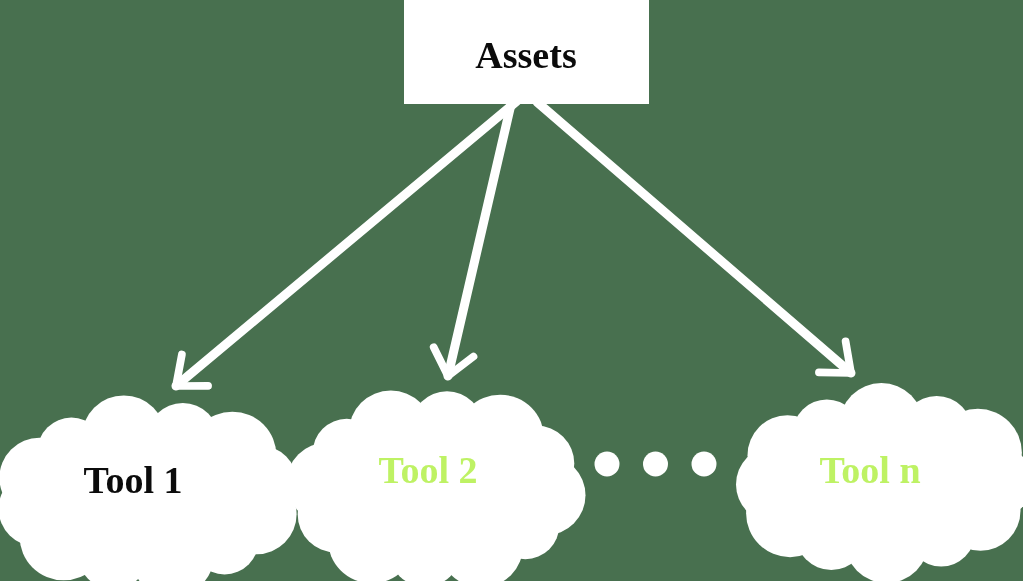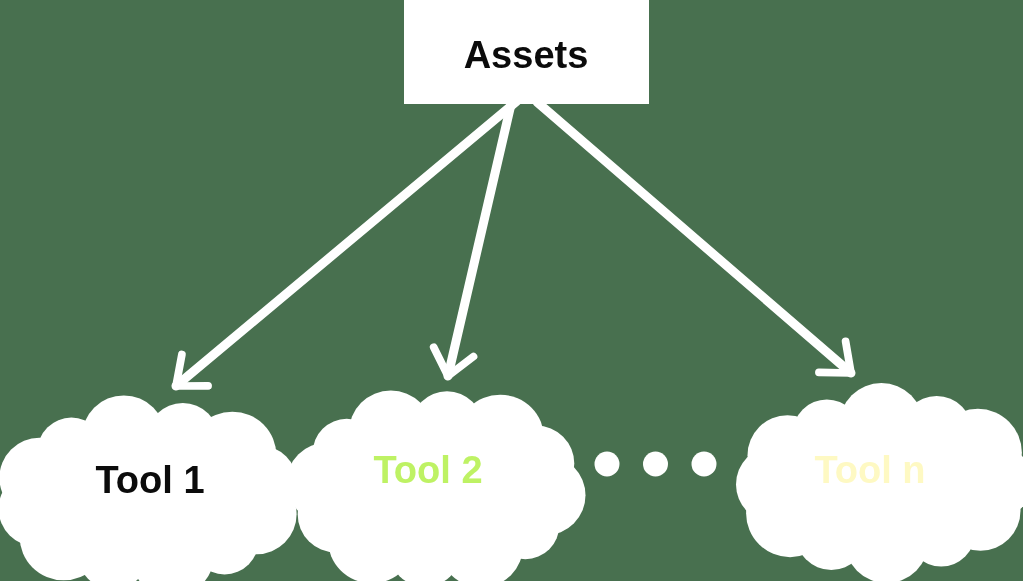--- a/index.html
+++ b/index.html
@@ -26,21 +26,21 @@
     font-weight: 700;
     font-size: 38px;
     letter-spacing: 0px;
     white-space: nowrap;
     user-select: none;
   }
 </style>
 </head>
 <body>
 
-<div class="stage" style="background: rgb(72, 112, 79);">
+<div class="stage" style="background: rgb(72, 112, 79); font-family: Liberation Serif, serif;">
 
   <svg width="1023" height="581" viewBox="0 0 1023 581">
     <defs>
       <marker id="openArrow" viewBox="0 0 8 8" refX="5" refY="4" markerWidth="5.5" markerHeight="5.5" orient="auto" markerUnits="strokeWidth">
         <polyline points="1,0.7 5,4 1,7.3" fill="none" stroke="#FFFFFF" stroke-width="1.25" stroke-linecap="round" stroke-linejoin="round"></polyline>
       </marker>
     </defs>
 
     <g stroke="#FFFFFF" stroke-width="9" stroke-linecap="round" fill="none">
       <line x1="517" y1="101" x2="176" y2="386" marker-end="url(#openArrow)"></line>
@@ -98,19 +98,19 @@
 
     <g id="ellipsis-dots" fill="#FFFFFF">
         <circle cx="607" cy="464" r="12.5"></circle>
         <circle cx="655.5" cy="464" r="12.5"></circle>
         <circle cx="704" cy="464" r="12.5"></circle>
       </g>
   </svg>
 
   <div class="node-label" style="left: 526px; top: 55px; color: rgb(11, 11, 11);">Assets</div>
 
-  <div class="node-label" style="left: 133px; top: 480px; color: rgb(11, 11, 11); margin-left: 17px;">Tool 1</div>
+  <div class="node-label" style="left: 133px; top: 480px; color: rgb(11, 11, 11);">Tool 1</div>
 
   <div class="node-label" style="left: 428px; top: 470px; color: #bef264;">Tool 2</div>
 
-  <div class="node-label" style="left: 870px; top: 470px; color: #fef9c3;">Tool n</div>
+  <div class="node-label" style="left: 870px; top: 470px; color: #bef264;">Tool n</div>
 
 </div>
 
 </body></html>

